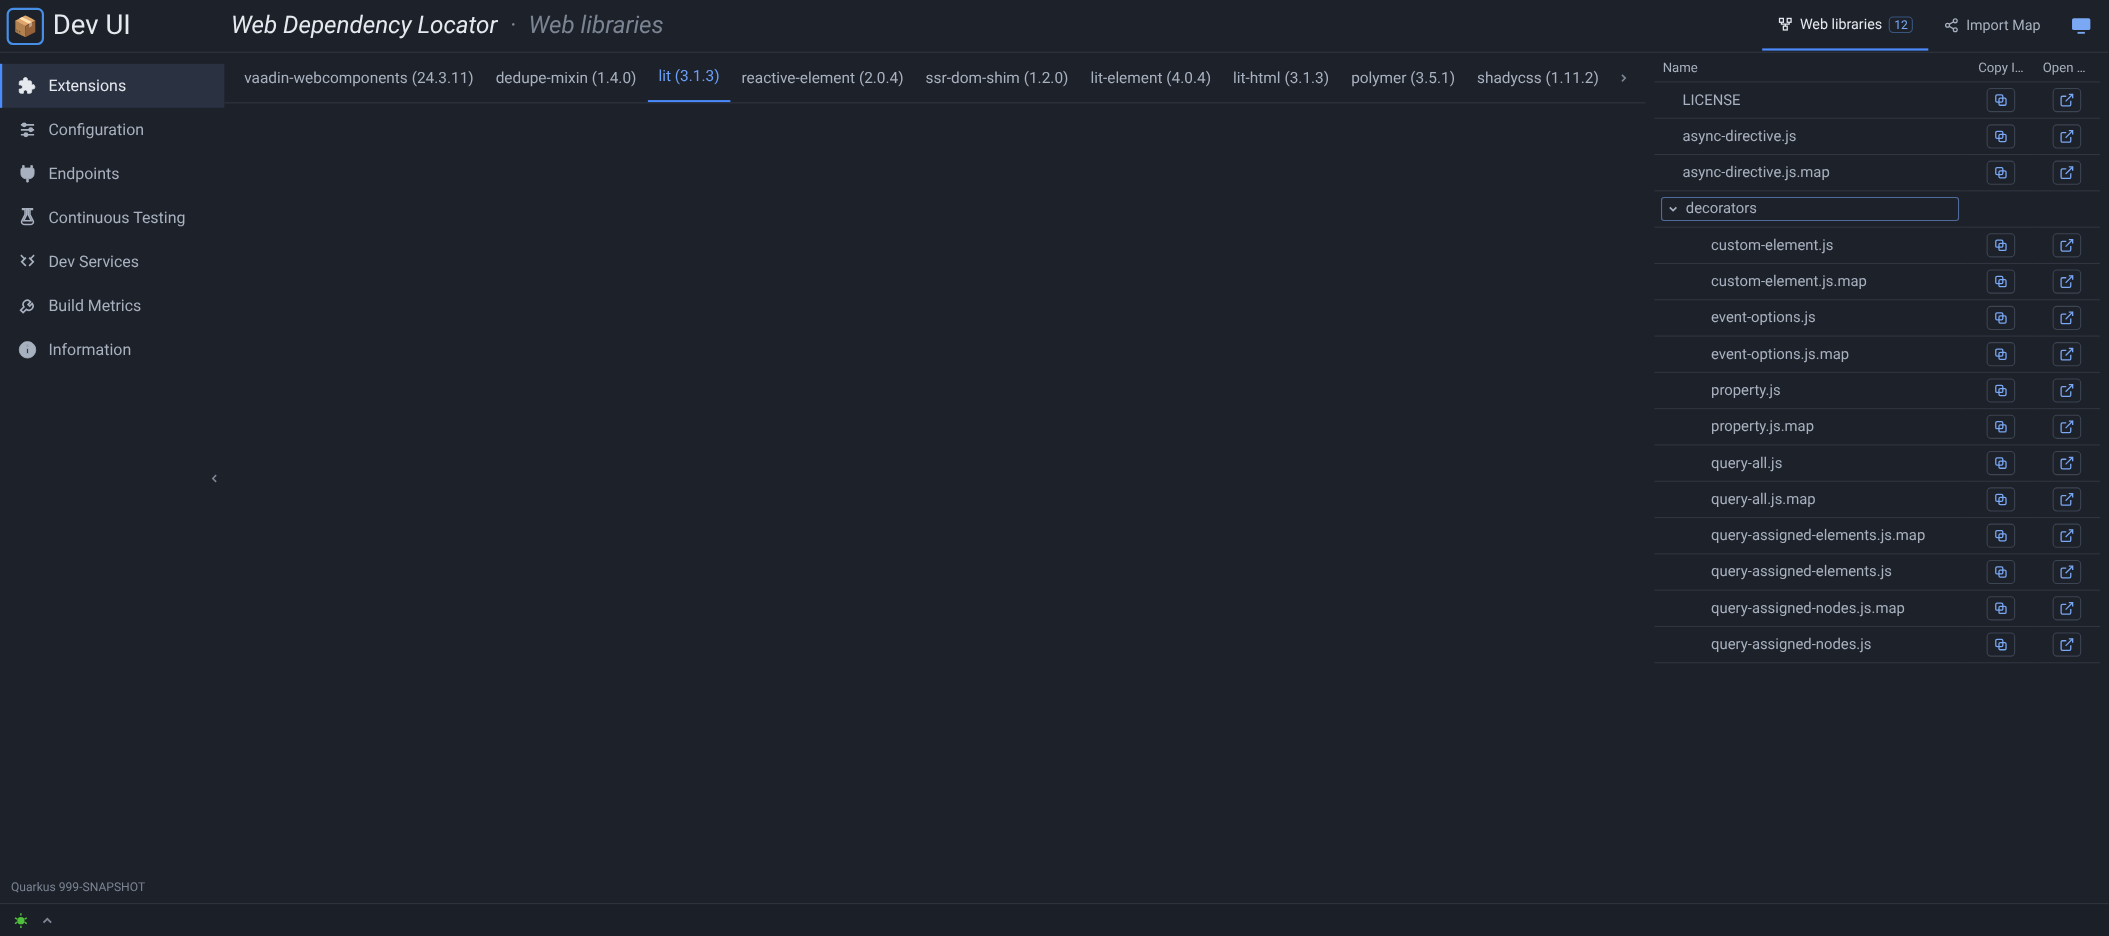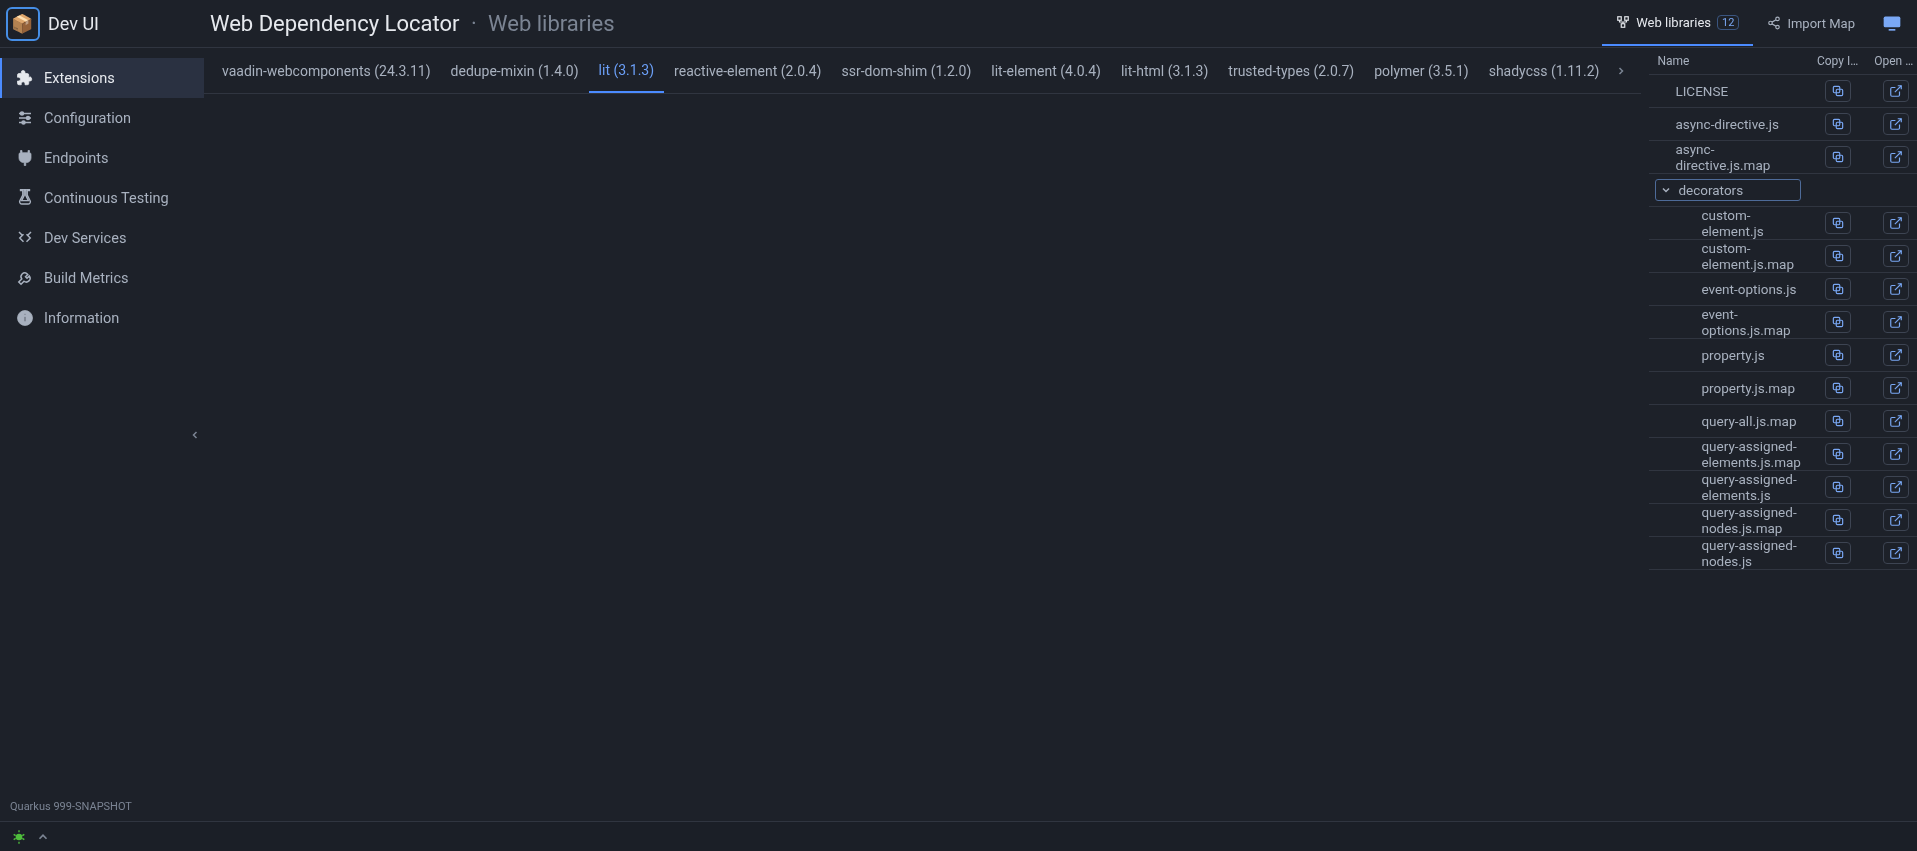--- a/index.html
+++ b/index.html
@@ -37,22 +37,22 @@
     border-bottom: 1px solid var(--border-color);
   }
   .logo-block { display: flex; align-items: center; width: 204px; }
   .logo-icon {
     width: 34px; height: 34px;
     border: 2px solid #468ee6; border-radius: 6px;
     display: flex; align-items: center; justify-content: center;
     margin-right: 8px;
   }
   .logo-cube { font-size: 18px; }
-  .logo-text { font-size: 18px; font-weight: 400; color: var(--text-primary); }
-  .crumb { font-size: 22px; color: var(--text-primary); }
+  .logo-text { font-size: 25px; font-weight: 400; color: var(--text-primary); }
+  .crumb { font-size: 22px; color: var(--text-primary); font-style: italic; }
   .crumb .sep { color: var(--text-muted); margin: 0 6px; }
   .crumb .sub { color: var(--text-muted); }
   .header-spacer { flex: 1; }
   .header-tabs { display: flex; align-items: stretch; height: 100%; border-bottom: 1px solid transparent; }
   .hdr-tab {
     display: flex; align-items: center;
     padding: 0 14px; font-size: 13px; color: var(--text-secondary);
     cursor: pointer;
   }
   .hdr-tab svg { margin-right: 6px; }
@@ -298,21 +298,20 @@
 
       <div class="lib-tabs">
         <div id="lib-tabs-inner" style="display:flex;height:100%">
             <div class="lib-tab">vaadin-webcomponents (24.3.11)</div>
             <div class="lib-tab">dedupe-mixin (1.4.0)</div>
             <div class="lib-tab active">lit (3.1.3)</div>
             <div class="lib-tab">reactive-element (2.0.4)</div>
             <div class="lib-tab">ssr-dom-shim (1.2.0)</div>
             <div class="lib-tab">lit-element (4.0.4)</div>
             <div class="lib-tab">lit-html (3.1.3)</div>
-            <div class="lib-tab">trusted-types (2.0.7)</div>
             <div class="lib-tab">polymer (3.5.1)</div>
             <div class="lib-tab">shadycss (1.11.2)</div>
           </div>
         <div class="lib-scroll-right">
           <svg width="12" height="14" viewBox="0 0 24 24" fill="none" stroke="currentColor" stroke-width="3">
               <path d="M9 18l6-6-6-6"></path>
             </svg>
         </div>
       </div>
 
@@ -478,20 +477,36 @@
                   </span></td>
                 <td class="icon-cell"><span class="icon-btn">
                     <svg width="14" height="14" viewBox="0 0 24 24" fill="none" stroke="currentColor" stroke-width="2">
                       <path d="M18 13v6a2 2 0 0 1-2 2H5a2 2 0 0 1-2-2V8a2 2 0 0 1 2-2h6"></path>
                       <path d="M15 3h6v6"></path>
                       <path d="M10 14L21 3"></path>
                     </svg>
                   </span></td>
               </tr>
               <tr>
+                <td class="name-cell child"><span>query-all.js</span></td>
+                <td class="icon-cell"><span class="icon-btn">
+                    <svg width="14" height="14" viewBox="0 0 24 24" fill="none" stroke="currentColor" stroke-width="2">
+                      <rect x="9" y="9" width="11" height="11" rx="2"></rect>
+                      <rect x="4" y="4" width="11" height="11" rx="2"></rect>
+                    </svg>
+                  </span></td>
+                <td class="icon-cell"><span class="icon-btn">
+                    <svg width="14" height="14" viewBox="0 0 24 24" fill="none" stroke="currentColor" stroke-width="2">
+                      <path d="M18 13v6a2 2 0 0 1-2 2H5a2 2 0 0 1-2-2V8a2 2 0 0 1 2-2h6"></path>
+                      <path d="M15 3h6v6"></path>
+                      <path d="M10 14L21 3"></path>
+                    </svg>
+                  </span></td>
+              </tr>
+              <tr>
                 <td class="name-cell child"><span>query-all.js.map</span></td>
                 <td class="icon-cell"><span class="icon-btn">
                     <svg width="14" height="14" viewBox="0 0 24 24" fill="none" stroke="currentColor" stroke-width="2">
                       <rect x="9" y="9" width="11" height="11" rx="2"></rect>
                       <rect x="4" y="4" width="11" height="11" rx="2"></rect>
                     </svg>
                   </span></td>
                 <td class="icon-cell"><span class="icon-btn">
                     <svg width="14" height="14" viewBox="0 0 24 24" fill="none" stroke="currentColor" stroke-width="2">
                       <path d="M18 13v6a2 2 0 0 1-2 2H5a2 2 0 0 1-2-2V8a2 2 0 0 1 2-2h6"></path>

